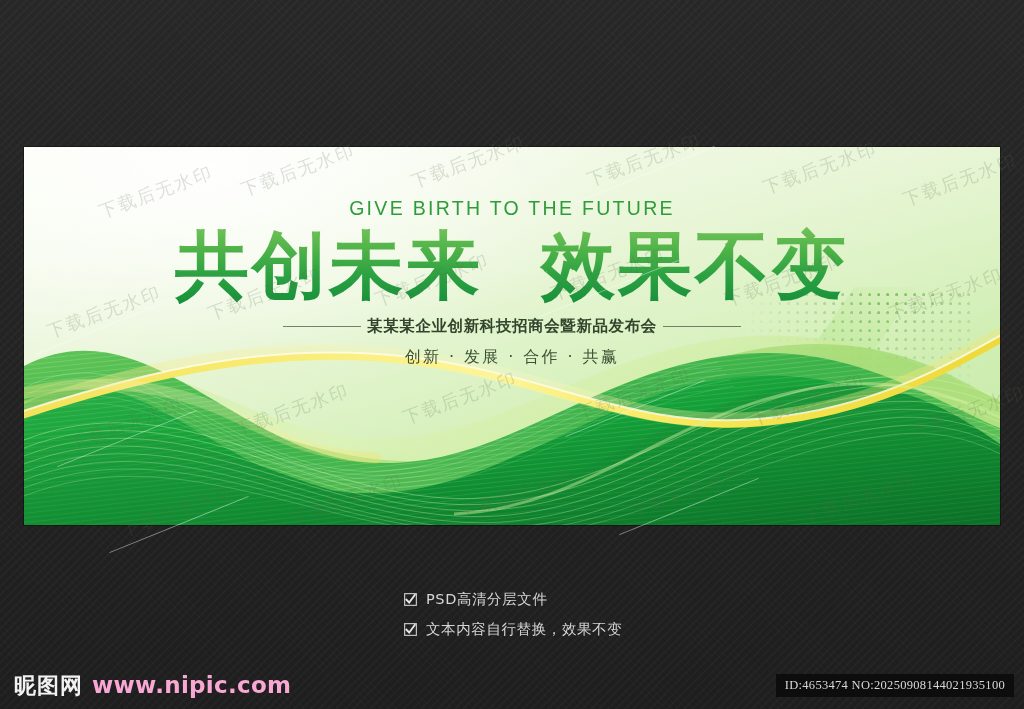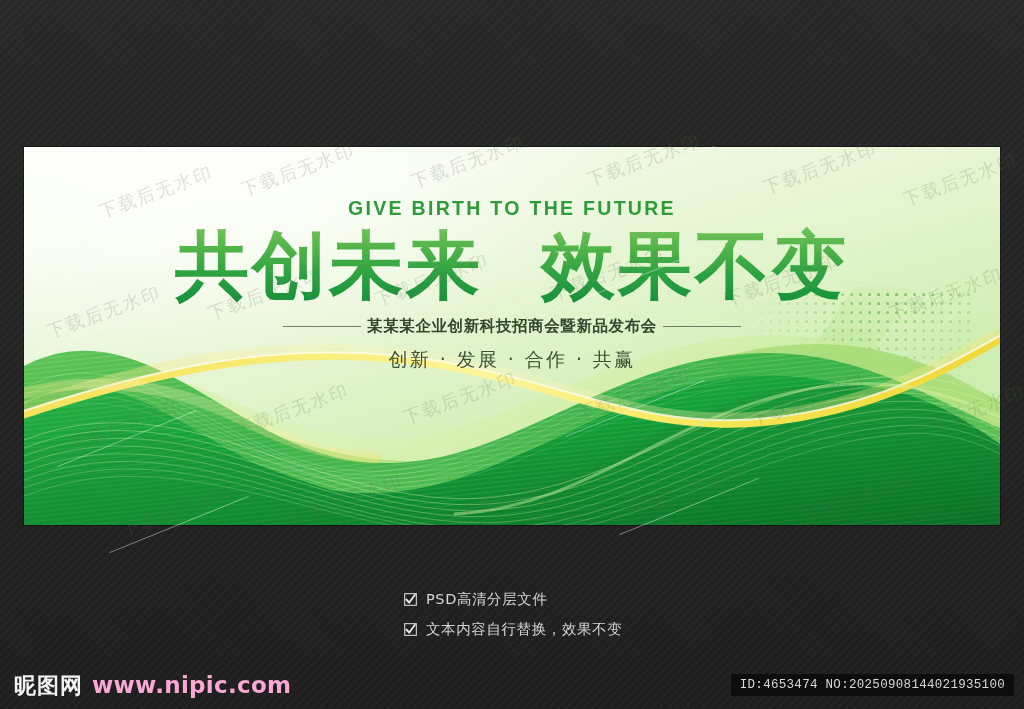--- a/index.html
+++ b/index.html
@@ -106,21 +106,21 @@
   .text-block {
     position: absolute;
     left: 0; right: 0;
     top: 50px;
     text-align: center;
     z-index: 6;
   }
   .eyebrow {
     font-size: 19.5px;
     letter-spacing: 2.3px;
-    font-weight: 700;
+    font-weight: 400;
     color: #2f9b3b;
     margin: 0 0 6px 0;
     font-family: "Liberation Sans", sans-serif;
   }
   .headline {
     font-size: 74px;
     font-weight: 800;
     line-height: 1.06;
     margin: 0;
     letter-spacing: 3px;
@@ -151,21 +151,21 @@
   .subtitle {
     font-size: 15.5px;
     font-weight: 700;
     color: #32452c;
     letter-spacing: 0.6px;
     font-family: "DejaVu Sans", "Liberation Sans", sans-serif;
     white-space: nowrap;
   }
   .tagline {
     margin-top: 10px;
-    font-size: 19px;
+    font-size: 16px;
     color: #3c5234;
     letter-spacing: 2.4px;
     font-family: "DejaVu Sans", "Liberation Sans", sans-serif;
   }
 
   
   .watermarks {
     position: absolute;
     inset: 0;
     z-index: 8;
@@ -247,21 +247,21 @@
   }
   .id-badge {
     position: absolute;
     right: 10px;
     top: 9px;
     background: #0d0d0d;
     color: #d8d8d8;
     font-size: 12.5px;
     padding: 4px 9px;
     letter-spacing: 0.3px;
-    font-family: Liberation Mono, monospace;
+    font-family: Liberation Serif, serif;
   }
 </style>
 </head>
 <body>
 
 <div id="stage">
 
   <div class="backdrop"></div>
 
   <div class="banner">

